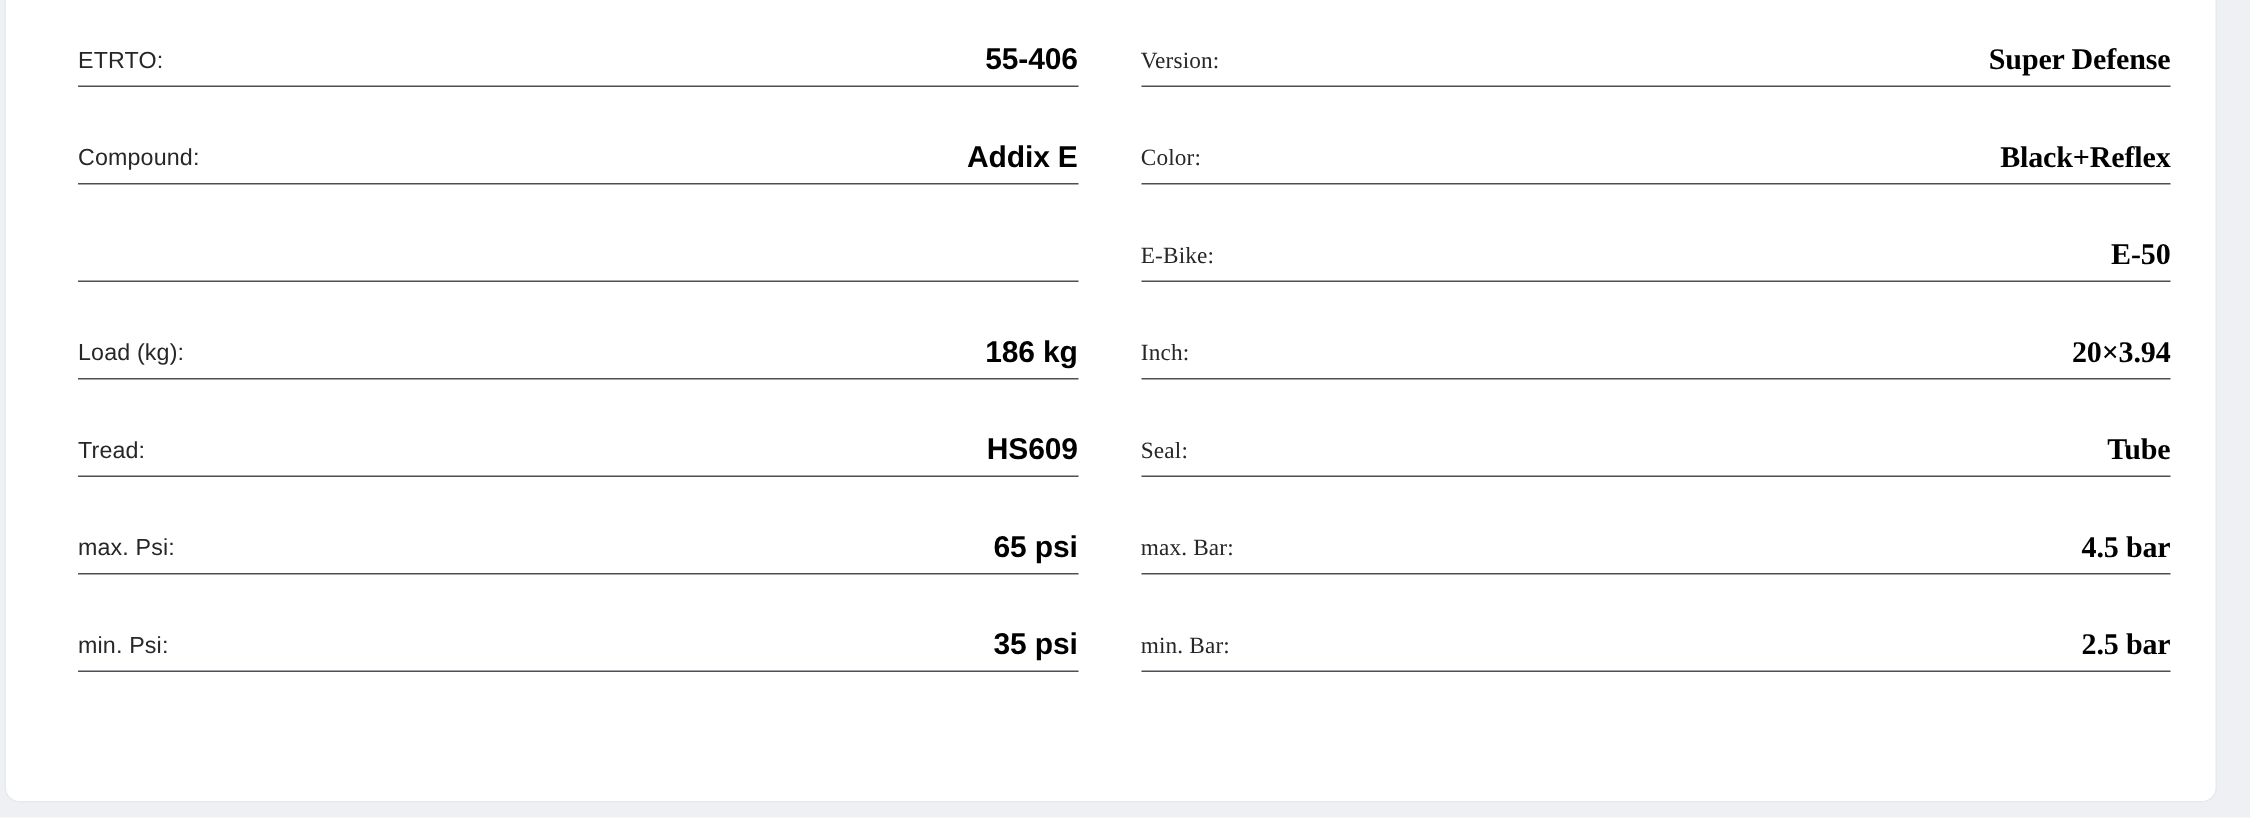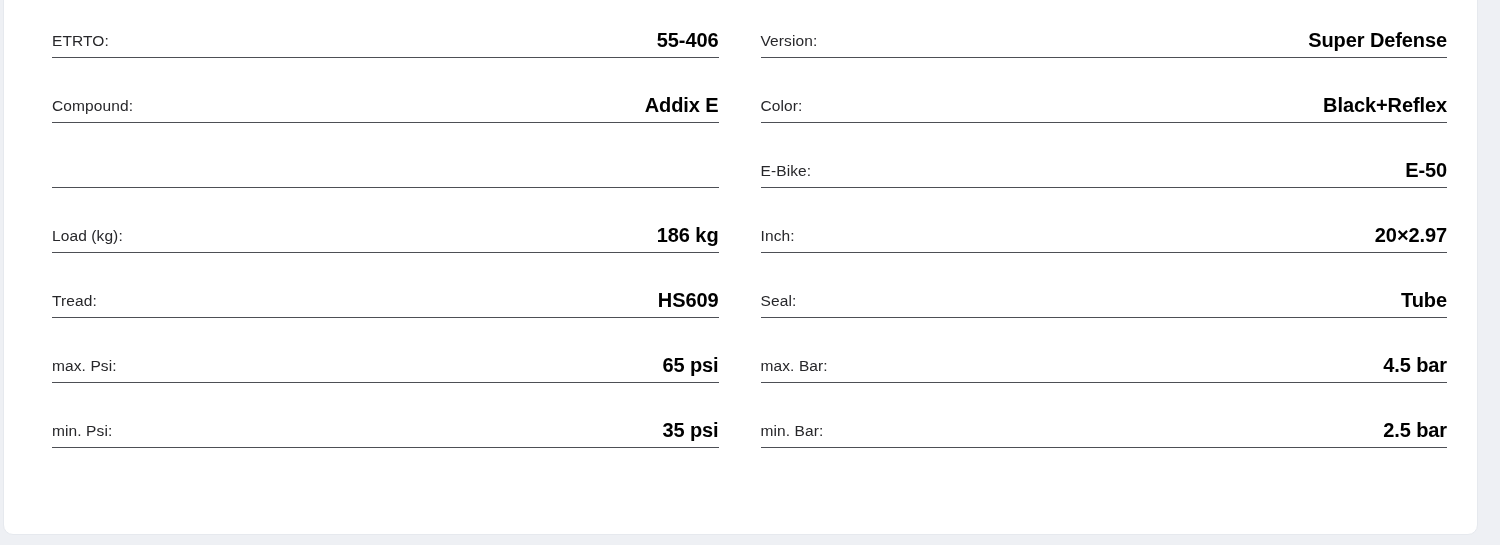--- a/index.html
+++ b/index.html
@@ -43,20 +43,21 @@
   #spec-column-left {
     width: 50%;
     padding-left: 48px;
     padding-right: 22px;
   }
 
   #spec-column-right {
     width: 50%;
     padding-left: 20px;
     padding-right: 30px;
+    font-family: Liberation Serif, serif;
   }
 
   .spec-row {
     height: 65px;
     position: relative;
     box-sizing: border-box;
   }
 
   .spec-row-inner {
     position: absolute;
@@ -168,21 +169,21 @@
         <div class="spec-row">
           <div class="spec-row-inner">
             <span class="spec-label">E-Bike:</span>
             <span class="spec-value">E-50</span>
           </div>
           <div class="spec-divider"></div>
         </div>
         <div class="spec-row">
           <div class="spec-row-inner">
             <span class="spec-label">Inch:</span>
-            <span class="spec-value">20×2.97</span>
+            <span class="spec-value">20×3.94</span>
           </div>
           <div class="spec-divider"></div>
         </div>
         <div class="spec-row">
           <div class="spec-row-inner">
             <span class="spec-label">Seal:</span>
             <span class="spec-value">Tube</span>
           </div>
           <div class="spec-divider"></div>
         </div>

